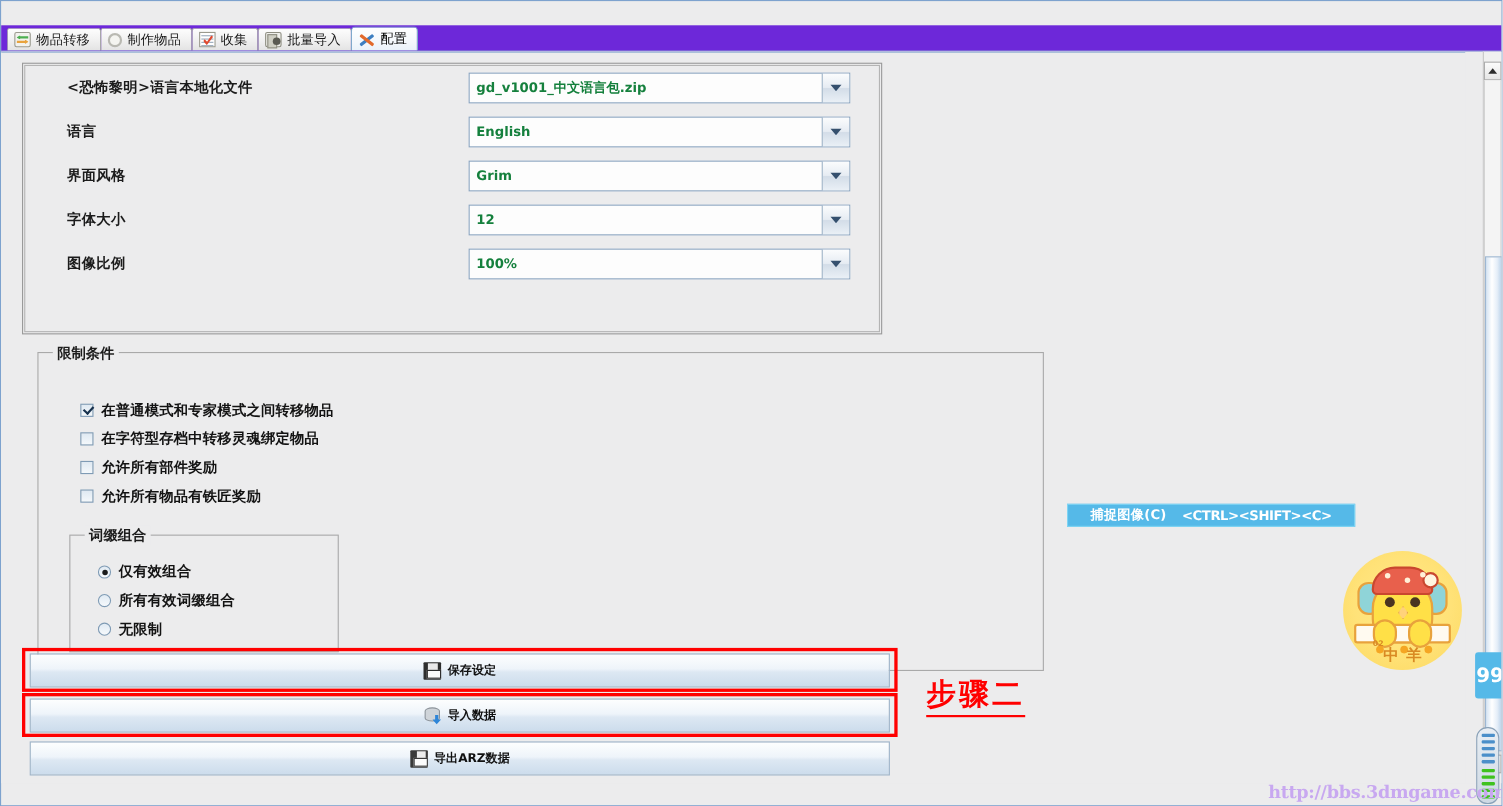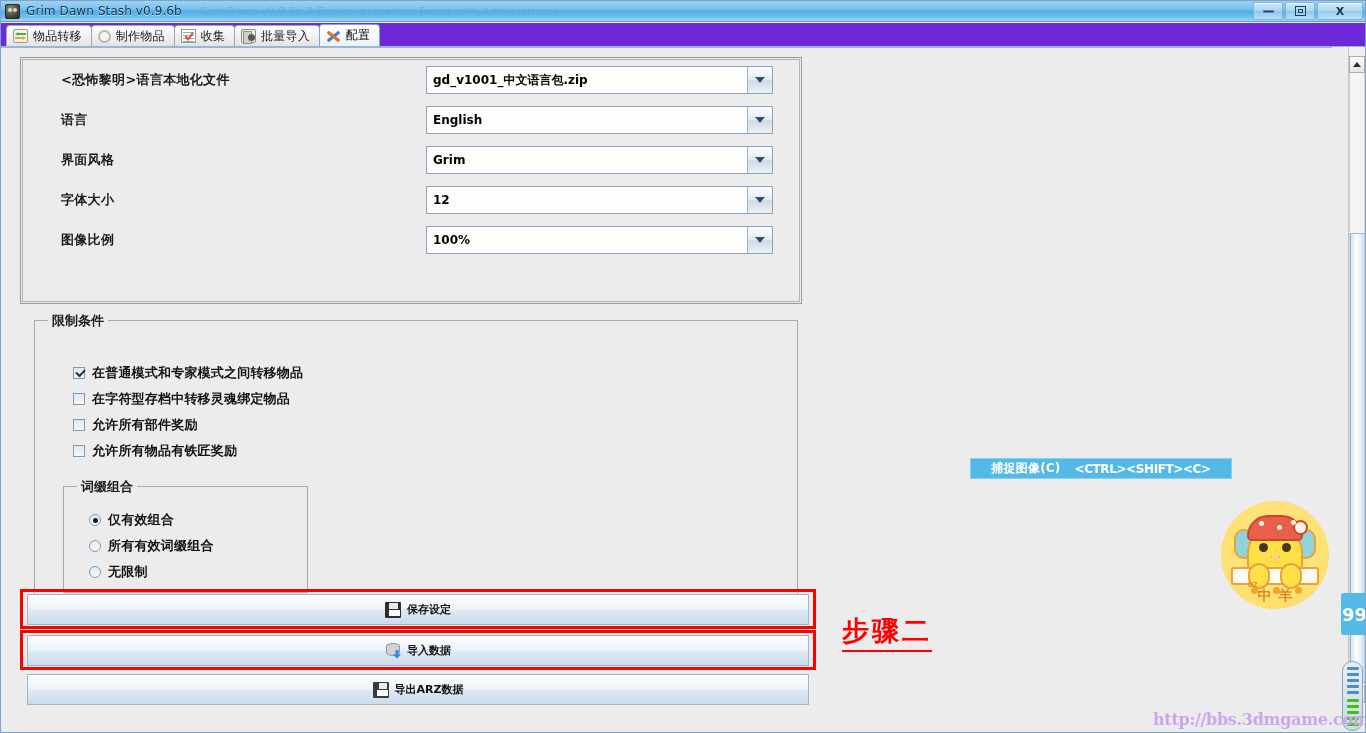--- a/index.html
+++ b/index.html
@@ -161,39 +161,39 @@
   }
   .combo {
     position: absolute; left: 403px;
     width: 347px; height: 28px;
     border: 1px solid #8ba4bf;
     background: #fdfdfd;
     display: flex; align-items: center;
   }
   .combo-value {
     flex: 1; padding-left: 6px;
-    font-size: 12px; color: #000000; font-weight: bold;
+    font-size: 12px; color: #15803d; font-weight: bold;
     white-space: nowrap; overflow: hidden;
   }
   .combo-arrow {
     width: 25px; height: 26px; flex: 0 0 auto;
     background: linear-gradient(to bottom, #fbfcfd 0%, #e6ecf3 48%, #d3dde8 52%, #eaf0f6 100%);
     border-left: 1px solid #9fb3c8;
     display: flex; align-items: center; justify-content: center;
   }
   .combo-arrow::after {
     content: ""; width: 0; height: 0;
     border-left: 5px solid transparent; border-right: 5px solid transparent;
     border-top: 6px solid #35506e;
   }
 
   
   #restrict-group {
     position: absolute; left: 33px; top: 272px;
-    width: 764px; height: 290px;
+    width: 915px; height: 290px;
     border: 1px solid #a9a9a9;
     background: #ececed;
   }
   .group-title {
     position: absolute; top: -9px; left: 13px;
     background: #ececed; padding: 0 4px;
     font-size: 13px; color: #1c1c1c; font-weight: bold;
     white-space: nowrap;
   }
   .chk-row {
@@ -392,36 +392,20 @@
   }
   .sig-bar { position: absolute; left: 4px; width: 12px; height: 3px;
     background: #4b8fc9; border-radius: 1px; }
   .sig-bar.green { background: #3fc21f; }
 </style>
 </head>
 <body>
 
 <div id="app-window">
 
-  <div id="titlebar">
-    <div id="titlebar-icon"></div>
-    <span id="titlebar-title">Grim Dawn Stash v0.9.6b</span>
-    <span id="titlebar-subtitle">GrimDawn v0.9.6b.2 English.properties  Frompath\\ Administrator</span>
-    <div id="window-controls">
-      <div class="win-btn">
-        <span class="min-glyph"></span>
-      </div>
-      <div class="win-btn">
-        <span class="max-glyph"></span>
-      </div>
-      <div class="win-btn close">
-        <span class="win-glyph">X</span>
-      </div>
-    </div>
-  </div>
 
   <div id="tabbar">
     <div class="tab">
       <span class="tab-icon ic-transfer"></span>
       <span class="tab-label">物品转移</span>
     </div>
     <div class="tab">
       <span class="tab-icon ic-gear"></span>
       <span class="tab-label">制作物品</span>
     </div>

